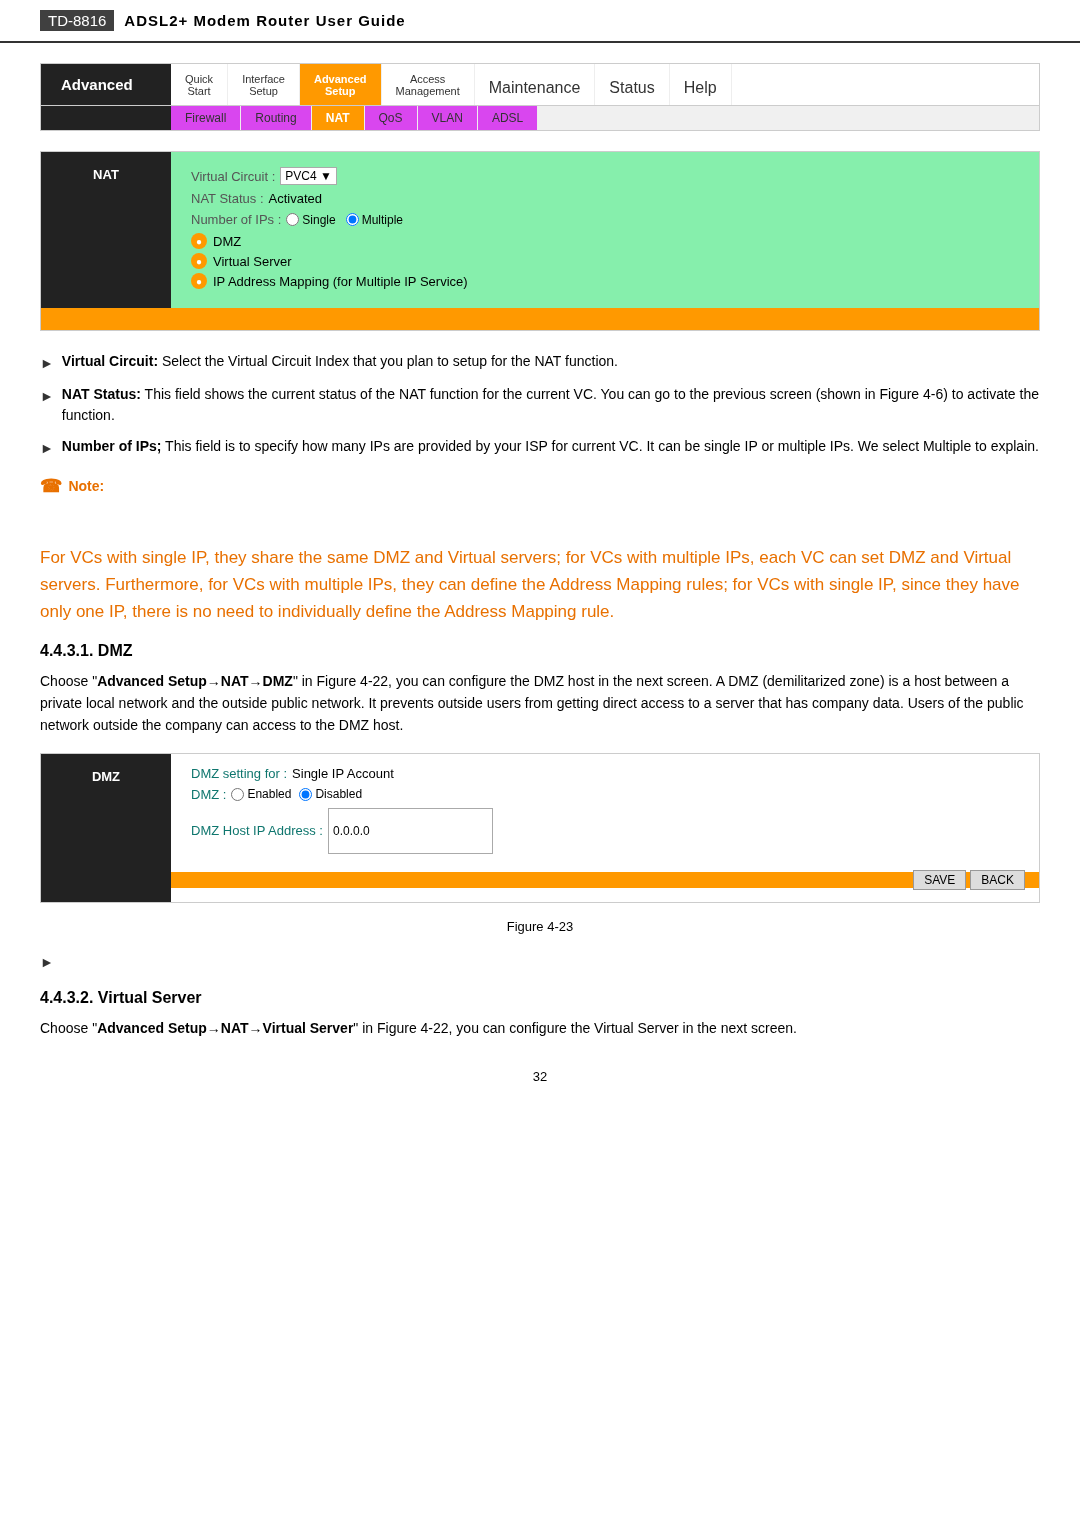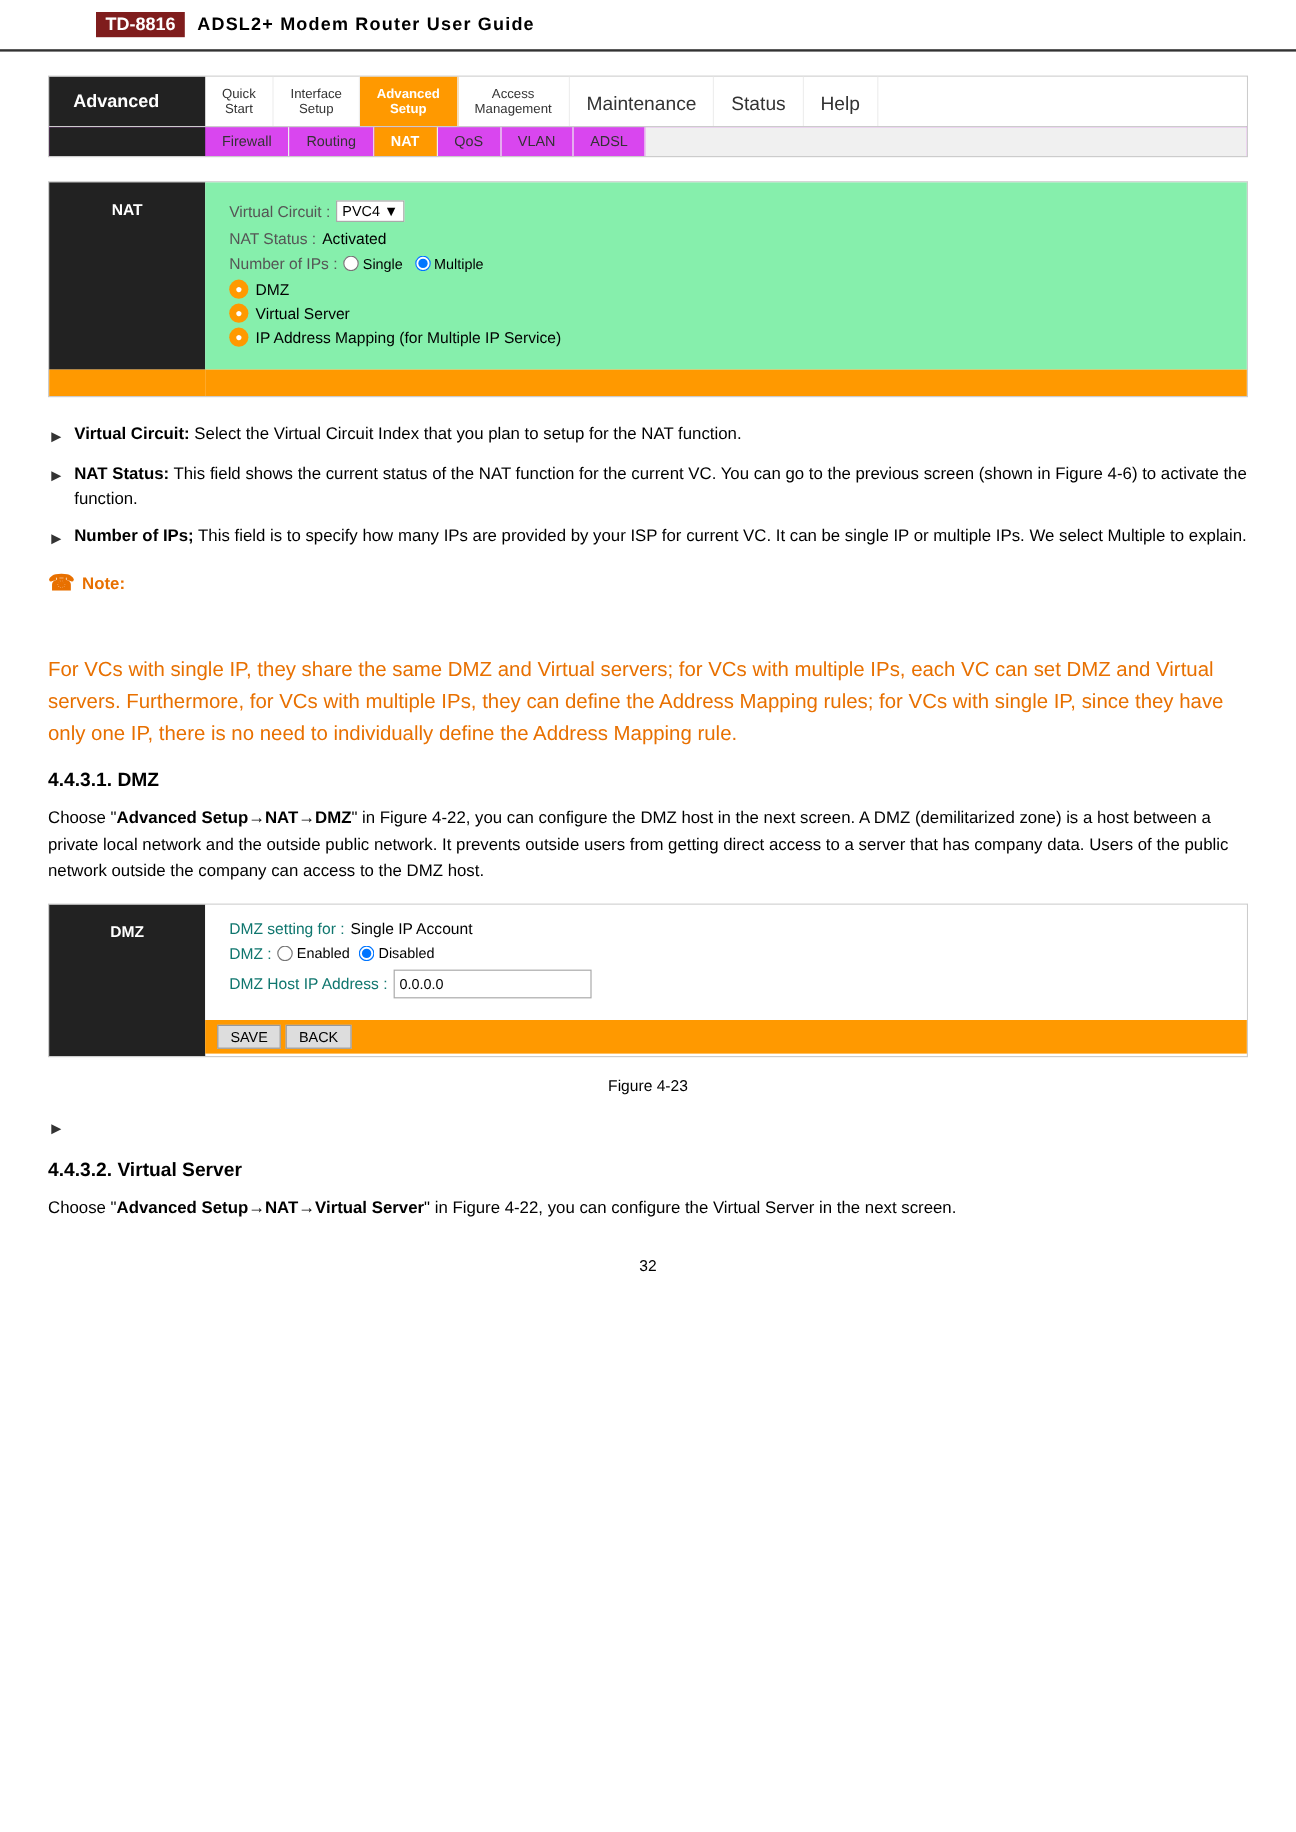--- a/index.html
+++ b/index.html
@@ -14,26 +14,25 @@
 
     
     .page-header {
       border-bottom: 2px solid #333;
       padding: 10px 40px;
       display: flex;
       align-items: center;
       gap: 10px;
     }
     .header-model {
-      background: #7f1d1d;
+      background: #404040;
       color: #fff;
       padding: 2px 8px;
-      font-weight: bold;
+      font-weight: normal;
       font-size: 15px;
-      margin-left: 40px;
     }
     .header-title {
       font-size: 15px;
       font-weight: bold;
       letter-spacing: 1px;
     }
 
     
     .nav-container {
       border: 1px solid #ccc;
@@ -302,30 +301,30 @@
       align-items: center;
       margin-bottom: 6px;
       font-size: 13px;
     }
     .dmz-row label {
       color: #0f766e;
       margin-right: 5px;
     }
     .dmz-input {
       border: 1px solid #aaa;
-      padding: 4px 4px;
+      padding: 15px 4px;
       font-size: 12px;
       min-width: 70px;
     }
     .dmz-footer {
       background: #f90;
-      height: 28px;
-      display: flex;
-      align-items: center;
-      justify-content: flex-start;
+      height: 16px;
+      display: flex;
+      align-items: center;
+      justify-content: flex-end;
       padding: 0 10px;
     }
     .btn {
       background: #ddd;
       border: 1px solid #999;
       padding: 2px 10px;
       font-size: 12px;
       cursor: pointer;
       margin-right: 4px;
     }

